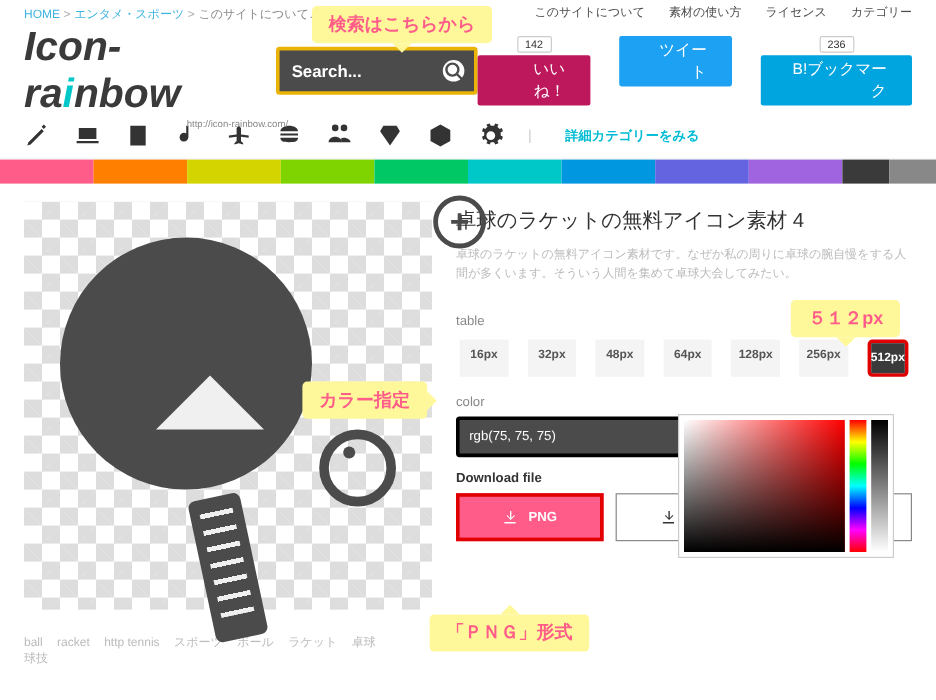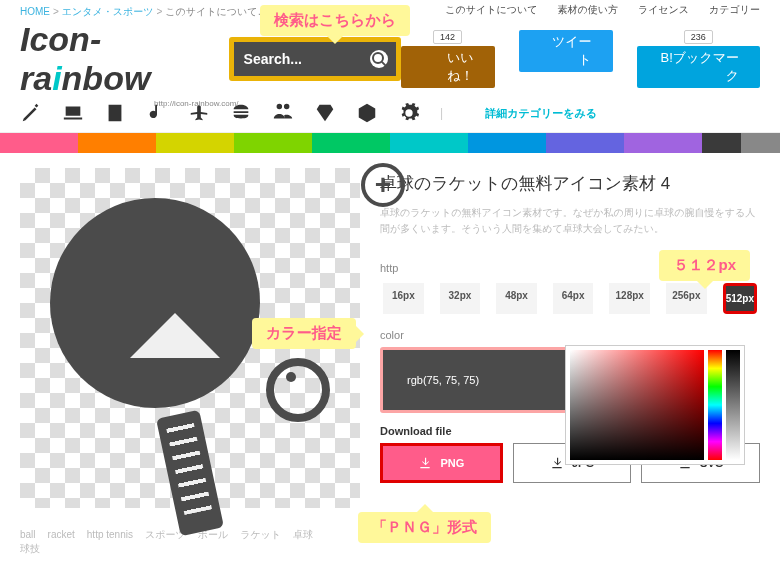--- a/index.html
+++ b/index.html
@@ -6,34 +6,34 @@
 .container{width:780px;position:relative}
 .breadcrumb{padding:5px 20px;font-size:10px;color:#888}
 .breadcrumb a{color:#3db4e0;text-decoration:none}
 .breadcrumb .sep{color:#aaa;margin:0 3px}
 .topnav{position:absolute;top:3px;right:20px;font-size:10px;color:#4b4b4b}
 .topnav span{margin-left:20px;cursor:pointer}
 .header{display:flex;align-items:center;padding:0 20px;height:70px}
 .logo{font-family:Liberation Sans, sans-serif;font-style:italic;font-weight:bold;font-size:34px;color:#3a3a3a;position:relative}
 .logo .dot{color:#00c8c8}
 .logo-sub{font-size:8px;color:#888;position:absolute;right:-14px;bottom:-10px;font-style:normal;font-weight:normal}
-.search-wrap{margin-left:4px;display:flex;align-items:center;background:#4b4b4b;border-radius:3px;height:34px;padding:0 8px;border:5px solid #eab308}
+.search-wrap{margin-left:4px;display:flex;align-items:center;background:#4b4b4b;border-radius:3px;height:34px;padding:0 8px;border:3px solid #eab308}
 .search-wrap input{background:transparent;border:none;color:#fff;font-size:14px;font-weight:bold;width:120px;outline:none}
 .search-wrap input::placeholder{color:#fff}
 .search-icon{width:18px;height:18px;background:#fff;border-radius:50%;margin-left:4px;position:relative}
 .search-icon:before{content:"";position:absolute;width:8px;height:8px;border:2px solid #4b4b4b;border-radius:50%;top:2px;left:2px}
 .search-icon:after{content:"";position:absolute;width:2px;height:6px;background:#4b4b4b;transform:rotate(-45deg);bottom:1px;right:3px}
 .social{margin-left:auto;display:flex;gap:24px}
 .sbtn{font-size:13px;padding:3px 21px;color:#fff;border-radius:2px;text-align:right;min-width:52px}
-.fb{background:#a16207}.tw{background:#1da1f2}.bk{background:#00a4de}
+.fb{background:#be185d}.tw{background:#1da1f2}.bk{background:#00a4de}
 .scount{background:#fff;color:#333;border:1px solid #ccc;padding:1px 6px;font-size:9px;border-radius:2px;margin-bottom:2px}
 .sbox{display:flex;flex-direction:column;align-items:center}
 .iconbar{display:flex;align-items:center;padding:8px 20px;gap:20px;border-bottom:1px solid #eee}
 .iconbar svg,.iconbar .ico{width:22px;height:22px;fill:#333;cursor:pointer}
-.cat-link{color:#00bcd4;font-size:11px;font-weight:bold;margin-left:22px;cursor:pointer}
+.cat-link{color:#00bcd4;font-size:11px;font-weight:bold;margin-left:8px;cursor:pointer}
 .colorstrip{display:flex;height:20px;margin:0}
 .colorstrip div{flex:1}
 .main{display:flex;padding:15px 20px;gap:20px}
 .preview{width:340px;height:340px;position:relative;background-image:linear-gradient(45deg,#ddd 25%,transparent 25%),linear-gradient(-45deg,#ddd 25%,transparent 25%),linear-gradient(45deg,transparent 75%,#ddd 75%),linear-gradient(-45deg,transparent 75%,#ddd 75%);background-size:30px 30px;background-position:0 0,0 15px,15px -15px,-15px 0}
 .paddle{position:absolute;top:30px;left:30px}
 .paddle-head{width:210px;height:210px;background:#4b4b4b;border-radius:50%;position:relative}
 .paddle-tri{position:absolute;bottom:50px;left:80px;width:0;height:0;border-left:45px solid transparent;border-right:45px solid transparent;border-bottom:45px solid #f0f0f0}
 .paddle-handle{width:44px;height:120px;position:absolute;left:118px;top:215px;transform:rotate(-12deg)}
 .paddle-handle:before{content:"";position:absolute;inset:0;background:#4b4b4b;border-radius:6px}
 .paddle-handle:after{content:"";position:absolute;left:8px;right:8px;top:8px;bottom:20px;background:repeating-linear-gradient(0deg,#f0f0f0 0 4px,transparent 4px 14px)}
@@ -41,21 +41,21 @@
 .ball:after{content:"";position:absolute;width:10px;height:10px;background:#4b4b4b;border-radius:50%;top:6px;left:12px}
 .addbtn{position:absolute;top:-5px;right:-45px;width:36px;height:36px;border:4px solid #4b4b4b;border-radius:50%;display:flex;align-items:center;justify-content:center;font-size:28px;color:#4b4b4b;font-weight:bold;cursor:pointer}
 .details{flex:1}
 .title{font-size:17px;color:#333;margin:4px 0 1px;font-weight:normal}
 .desc{font-size:10px;color:#bbb;line-height:1.6;margin-bottom:25px}
 .label{font-size:11px;color:#888;margin:12px 0 6px}
 .sizes{display:flex;gap:16px;border:3px solid transparent}
 .size{flex:1;text-align:center;padding:7px 0;font-size:10px;font-weight:bold;color:#555;background:#f4f4f4;cursor:pointer}
 .size.active{background:#3a3a3a;color:#fff}
 .size-wrap{border:3px solid #e00000;display:inline-block;border-radius:4px}
-.color-input{border:3px solid #fca5a5;background:#4b4b4b;color:#fff;padding:24px;font-size:11px;border-radius:3px;width:176px}
+.color-input{border:3px solid #000000;background:#4b4b4b;color:#fff;padding:8px;font-size:11px;border-radius:3px;width:176px}
 .dlrow{display:flex;gap:10px;margin-top:6px}
 .dlbtn{flex:1;border:1px solid #888;padding:10px 0;text-align:left;font-size:11px;font-weight:bold;cursor:pointer;display:flex;align-items:center;justify-content:center;gap:8px}
 .dlbtn.png{background:#ff5c8a;color:#fff;border:3px solid #e00000}
 .dlicon{width:14px;height:14px}
 .tags{padding:5px 20px;font-size:10px;color:#bbb}
 .tags span{margin-right:12px;cursor:pointer}
 .callout{position:absolute;background:#fff89a;padding:6px 14px;font-size:15px;font-weight:bold;color:#ff5c8a;border-radius:4px;z-index:10}
 .callout:after{content:"";position:absolute;width:0;height:0;border:8px solid transparent}
 .c1{top:5px;left:260px}.c1:after{border-top-color:#fff89a;bottom:-16px;left:50%;margin-left:-8px}
 .c2{top:318px;left:252px}.c2:after{border-left-color:#fff89a;right:-16px;top:50%;margin-top:-8px}
@@ -154,21 +154,21 @@
             <div class="paddle-tri"></div>
           </div>
           <div class="paddle-handle"></div>
         </div>
 <div class="ball"></div>
 <div class="addbtn">+</div>
 </div>
 <div class="details">
 <h1 class="title">卓球のラケットの無料アイコン素材 4</h1>
 <p class="desc">卓球のラケットの無料アイコン素材です。なぜか私の周りに卓球の腕自慢をする人間が多くいます。そういう人間を集めて卓球大会してみたい。</p>
-<div class="label">http</div>
+<div class="label">table</div>
 <div class="sizes">
 <div class="size">16px</div>
 <div class="size">32px</div>
 <div class="size">48px</div>
 <div class="size">64px</div>
 <div class="size">128px</div>
 <div class="size">256px</div>
 <div class="size-wrap">
             <div class="size active">512px</div>
           </div>

